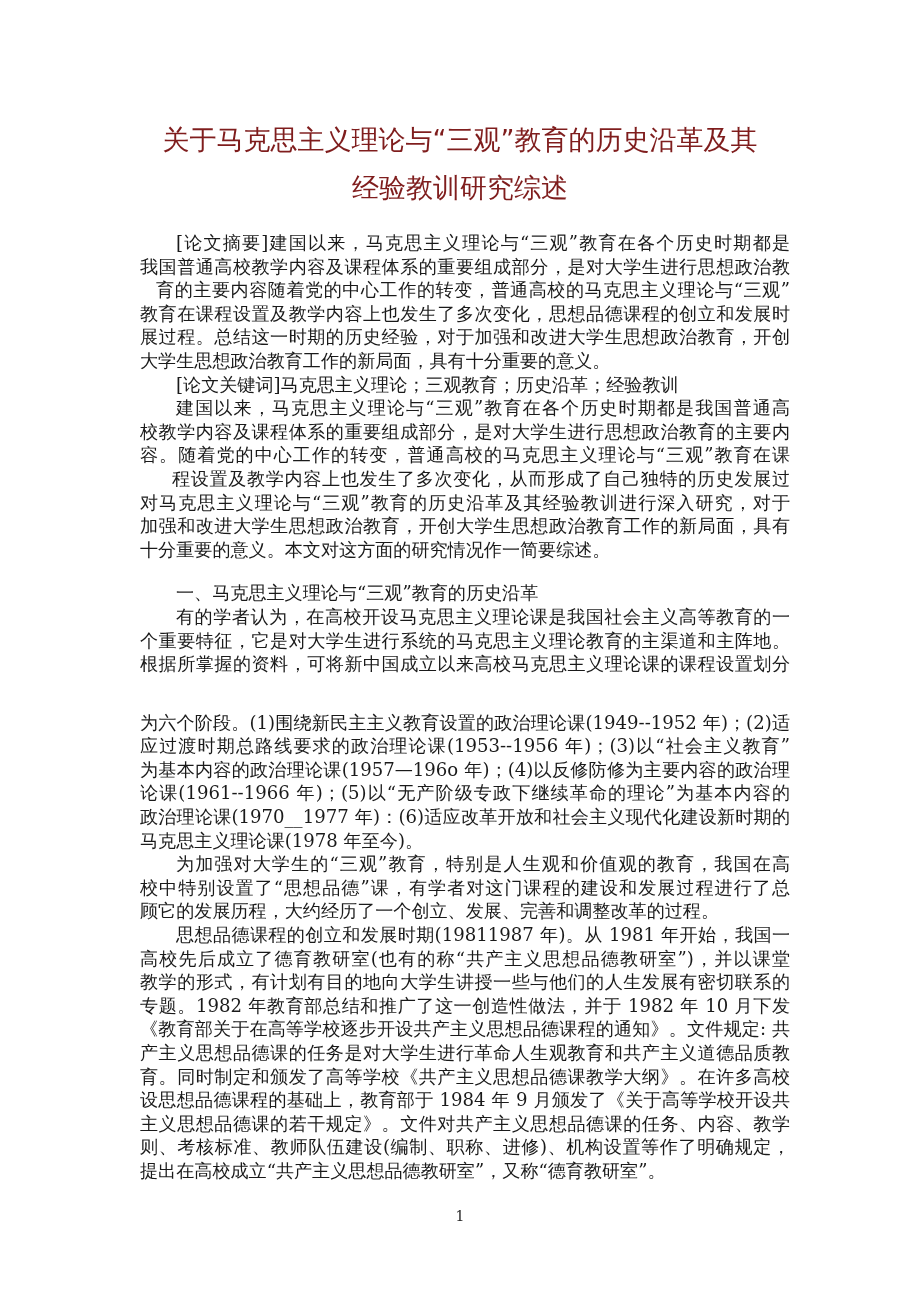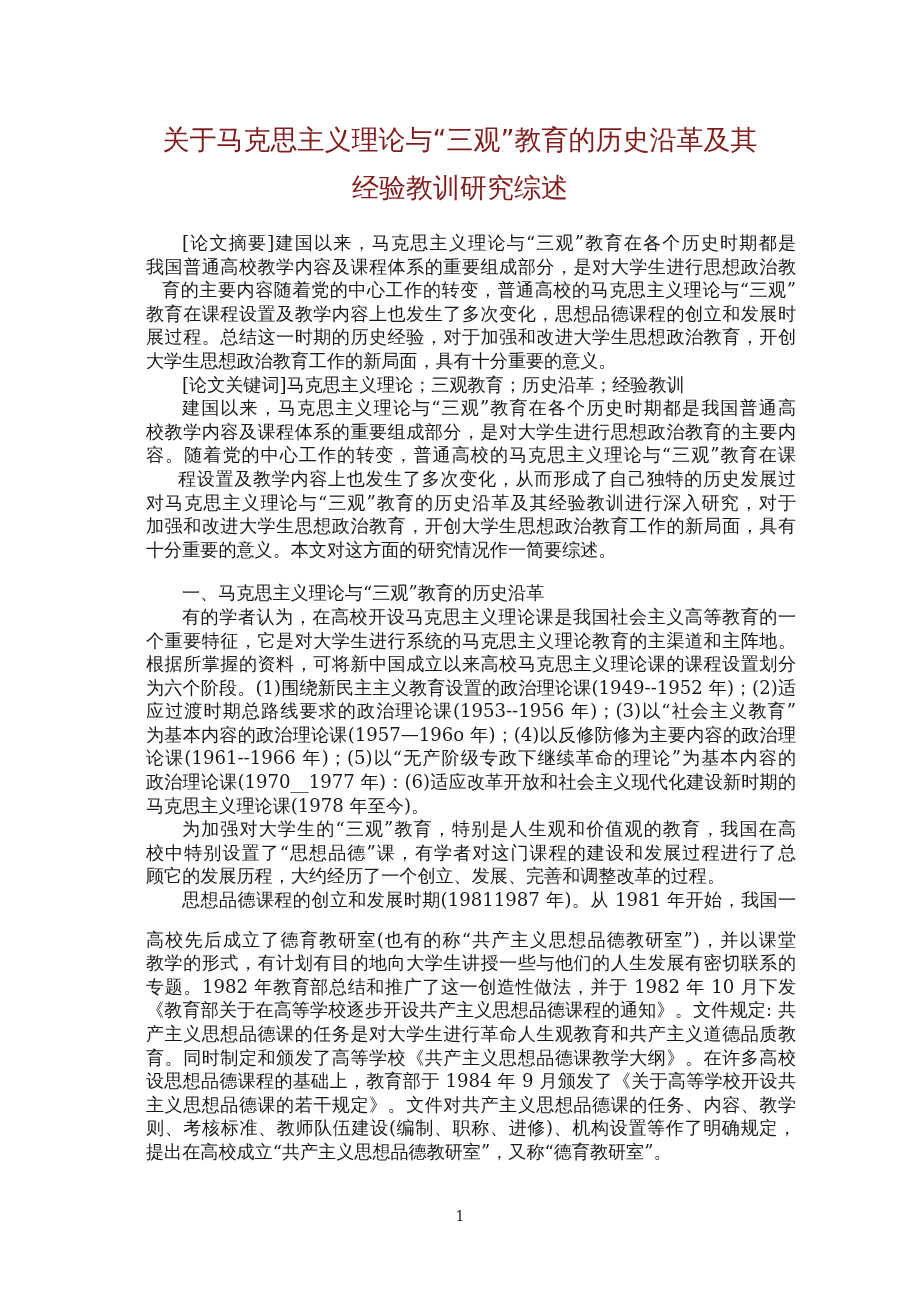--- a/index.html
+++ b/index.html
@@ -1,20 +1,20 @@
 <!DOCTYPE html>
 <html><head>
 <meta charset="utf-8">
 <style>
   html, body { margin: 0; padding: 0; background: #ffffff; }
   body { width: 920px; height: 1302px; position: relative; overflow: hidden; font-family: "DejaVu Serif", "Liberation Serif", serif; color: #111; }
   .page { position: absolute; left: 0; top: 0; width: 920px; height: 1302px; background: #fff; }
   .title { position: absolute; left: 100px; width: 720px; top: 116px; text-align: center; font-family: "DejaVu Sans", "Liberation Sans", sans-serif; font-size: 27px; line-height: 48px; color: #7f1d1d; letter-spacing: 0px; }
   .title div { white-space: nowrap; }
-  .body { position: absolute; left: 146px; width: 650px; top: 231px; font-size: 18.1px; line-height: 23.6px; color: #1a1a1a; }
+  .body { position: absolute; left: 140px; width: 650px; top: 231px; font-size: 18.1px; line-height: 23.6px; color: #1a1a1a; }
   .footer { position: absolute; left: 0; width: 920px; top: 1208px; text-align: center; font-size: 14px; color: #222; }
 </style>
 </head>
 <body>
 
 <div class="page">
   <div class="title">
     <div>关于马克思主义理论与“三观”教育的历史沿革及其</div>
     <div>经验教训研究综述</div>
   </div>
@@ -31,31 +31,31 @@
       <div style="white-space: normal; height: 23.6px; line-height: 23.6px; text-align: justify; text-align-last: justify; overflow: hidden;">校教学内容及课程体系的重要组成部分，是对大学生进行思想政治教育的主要内</div>
       <div style="white-space: normal; height: 23.6px; line-height: 23.6px; text-align: justify; text-align-last: justify; overflow: hidden;">容。随着党的中心工作的转变，普通高校的马克思主义理论与“三观”教育在课</div>
       <div style="white-space: normal; height: 23.6px; line-height: 23.6px; text-align: justify; text-align-last: justify; overflow: hidden; margin-left: 32px;">程设置及教学内容上也发生了多次变化，从而形成了自己独特的历史发展过程。</div>
       <div style="white-space: normal; height: 23.6px; line-height: 23.6px; text-align: justify; text-align-last: justify; overflow: hidden;">对马克思主义理论与“三观”教育的历史沿革及其经验教训进行深入研究，对于</div>
       <div style="white-space: normal; height: 23.6px; line-height: 23.6px; text-align: justify; text-align-last: justify; overflow: hidden;">加强和改进大学生思想政治教育，开创大学生思想政治教育工作的新局面，具有</div>
       <div style="white-space: nowrap; height: 23.6px; line-height: 23.6px;">十分重要的意义。本文对这方面的研究情况作一简要综述。</div>
       <div style="white-space: nowrap; height: 23.6px; line-height: 23.6px; padding-left: 36px; margin-top: 20px;">一、马克思主义理论与“三观”教育的历史沿革</div>
       <div style="white-space: normal; height: 23.6px; line-height: 23.6px; padding-left: 36px; text-align: justify; text-align-last: justify; overflow: hidden;">有的学者认为，在高校开设马克思主义理论课是我国社会主义高等教育的一</div>
       <div style="white-space: normal; height: 23.6px; line-height: 23.6px; text-align: justify; text-align-last: justify; overflow: hidden;">个重要特征，它是对大学生进行系统的马克思主义理论教育的主渠道和主阵地。</div>
       <div style="white-space: normal; height: 23.6px; line-height: 23.6px; text-align: justify; text-align-last: justify; overflow: hidden;">根据所掌握的资料，可将新中国成立以来高校马克思主义理论课的课程设置划分</div>
-      <div style="white-space: normal; height: 23.6px; line-height: 23.6px; text-align: justify; text-align-last: justify; overflow: hidden;">为六个阶段。(1)围绕新民主主义教育设置的政治理论课(1949--1952 年)；(2)适</div>
+      <div style="white-space: normal; height: 23.6px; line-height: 23.6px; text-align: justify; text-align-last: justify; overflow: hidden; margin-top: 35px;">为六个阶段。(1)围绕新民主主义教育设置的政治理论课(1949--1952 年)；(2)适</div>
       <div style="white-space: normal; height: 23.6px; line-height: 23.6px; text-align: justify; text-align-last: justify; overflow: hidden;">应过渡时期总路线要求的政治理论课(1953--1956 年)；(3)以“社会主义教育”</div>
       <div style="white-space: normal; height: 23.6px; line-height: 23.6px; text-align: justify; text-align-last: justify; overflow: hidden;">为基本内容的政治理论课(1957—196o 年)；(4)以反修防修为主要内容的政治理</div>
       <div style="white-space: normal; height: 23.6px; line-height: 23.6px; text-align: justify; text-align-last: justify; overflow: hidden;">论课(1961--1966 年)；(5)以“无产阶级专政下继续革命的理论”为基本内容的</div>
       <div style="white-space: normal; height: 23.6px; line-height: 23.6px; text-align: justify; text-align-last: justify; overflow: hidden;">政治理论课(1970__1977 年)：(6)适应改革开放和社会主义现代化建设新时期的</div>
       <div style="white-space: nowrap; height: 23.6px; line-height: 23.6px;">马克思主义理论课(1978 年至今)。</div>
       <div style="white-space: normal; height: 23.6px; line-height: 23.6px; padding-left: 36px; text-align: justify; text-align-last: justify; overflow: hidden;">为加强对大学生的“三观”教育，特别是人生观和价值观的教育，我国在高</div>
       <div style="white-space: normal; height: 23.6px; line-height: 23.6px; text-align: justify; text-align-last: justify; overflow: hidden;">校中特别设置了“思想品德”课，有学者对这门课程的建设和发展过程进行了总</div>
       <div style="white-space: nowrap; height: 23.6px; line-height: 23.6px;">顾它的发展历程，大约经历了一个创立、发展、完善和调整改革的过程。</div>
       <div style="white-space: normal; height: 23.6px; line-height: 23.6px; padding-left: 36px; text-align: justify; text-align-last: justify; overflow: hidden;">思想品德课程的创立和发展时期(19811987 年)。从 1981 年开始，我国一些</div>
-      <div style="white-space: normal; height: 23.6px; line-height: 23.6px; text-align: justify; text-align-last: justify; overflow: hidden; margin-top: 16px;">高校先后成立了德育教研室(也有的称“共产主义思想品德教研室”)，并以课堂</div>
+      <div style="white-space: normal; height: 23.6px; line-height: 23.6px; text-align: justify; text-align-last: justify; overflow: hidden;">高校先后成立了德育教研室(也有的称“共产主义思想品德教研室”)，并以课堂</div>
       <div style="white-space: normal; height: 23.6px; line-height: 23.6px; text-align: justify; text-align-last: justify; overflow: hidden;">教学的形式，有计划有目的地向大学生讲授一些与他们的人生发展有密切联系的</div>
       <div style="white-space: normal; height: 23.6px; line-height: 23.6px; text-align: justify; text-align-last: justify; overflow: hidden;">专题。1982 年教育部总结和推广了这一创造性做法，并于 1982 年 10 月下发了</div>
       <div style="white-space: normal; height: 23.6px; line-height: 23.6px; text-align: justify; text-align-last: justify; overflow: hidden;">《教育部关于在高等学校逐步开设共产主义思想品德课程的通知》。文件规定: 共</div>
       <div style="white-space: normal; height: 23.6px; line-height: 23.6px; text-align: justify; text-align-last: justify; overflow: hidden;">产主义思想品德课的任务是对大学生进行革命人生观教育和共产主义道德品质教</div>
       <div style="white-space: normal; height: 23.6px; line-height: 23.6px; text-align: justify; text-align-last: justify; overflow: hidden;">育。同时制定和颁发了高等学校《共产主义思想品德课教学大纲》。在许多高校开</div>
       <div style="white-space: normal; height: 23.6px; line-height: 23.6px; text-align: justify; text-align-last: justify; overflow: hidden;">设思想品德课程的基础上，教育部于 1984 年 9 月颁发了《关于高等学校开设共产</div>
       <div style="white-space: normal; height: 23.6px; line-height: 23.6px; text-align: justify; text-align-last: justify; overflow: hidden;">主义思想品德课的若干规定》。文件对共产主义思想品德课的任务、内容、教学原</div>
       <div style="white-space: normal; height: 23.6px; line-height: 23.6px; text-align: justify; text-align-last: justify; overflow: hidden;">则、考核标准、教师队伍建设(编制、职称、进修)、机构设置等作了明确规定，</div>
       <div style="white-space: nowrap; height: 23.6px; line-height: 23.6px;">提出在高校成立“共产主义思想品德教研室”，又称“德育教研室”。</div>
     </div>

